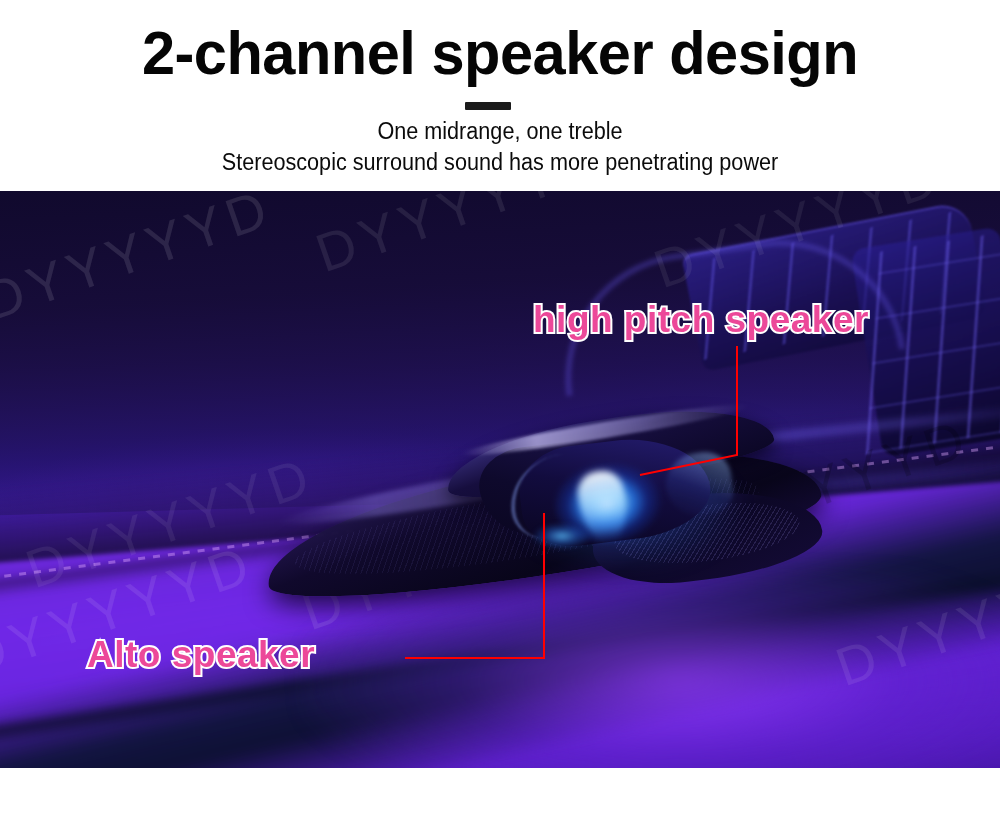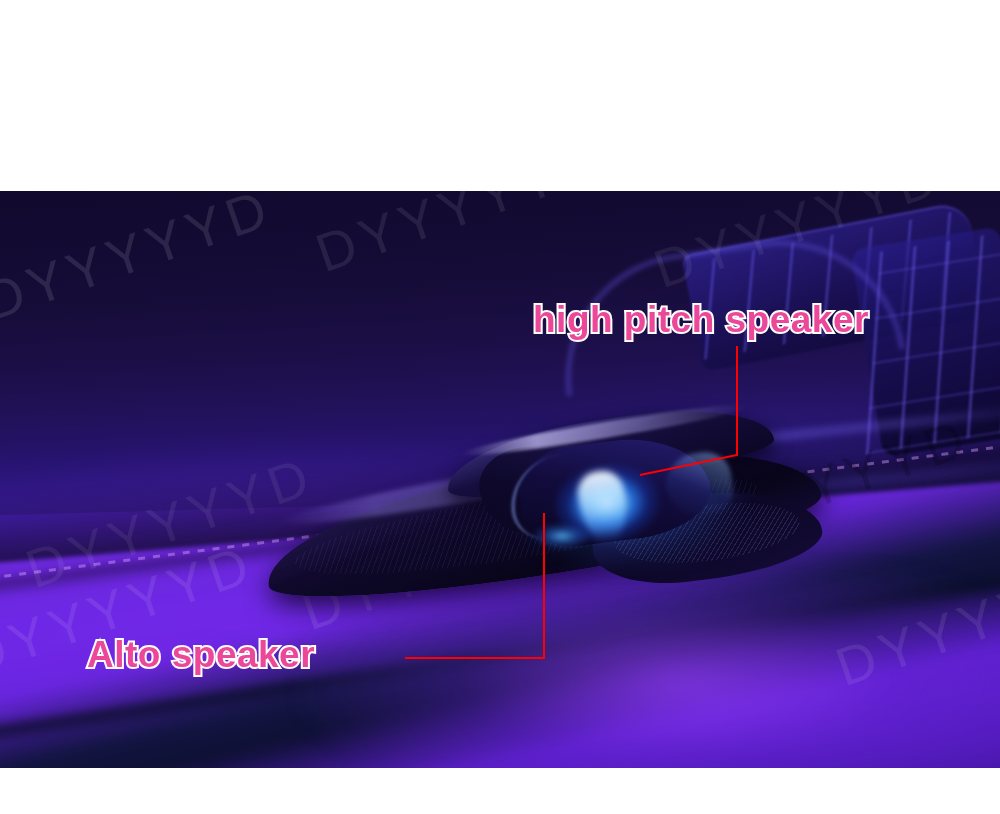--- a/index.html
+++ b/index.html
@@ -428,20 +428,29 @@
     left: 0; top: 0;
     width: 1000px; height: 577px;
     pointer-events: none;
   }
 </style>
 </head>
 <body>
 
 <div id="page">
 
+  <div id="header">
+    <div id="main-title">2-channel speaker design</div>
+
+    <div id="title-divider"></div>
+
+    <div id="subtitle-1">One midrange, one treble</div>
+
+    <div id="subtitle-2">Stereoscopic surround sound has more penetrating power</div>
+  </div>
 
   <div id="photo">
 
     <div class="bg-layer" id="bg-base"></div>
     <div class="bg-layer" id="bg-dashtop"></div>
     <div class="bg-layer" id="bg-crest"></div>
     <div class="bg-layer" id="bg-dashface"></div>
 
     <div class="bg-layer" id="vent-a"></div>
     <div class="bg-layer" id="vent-a-slats"></div>

